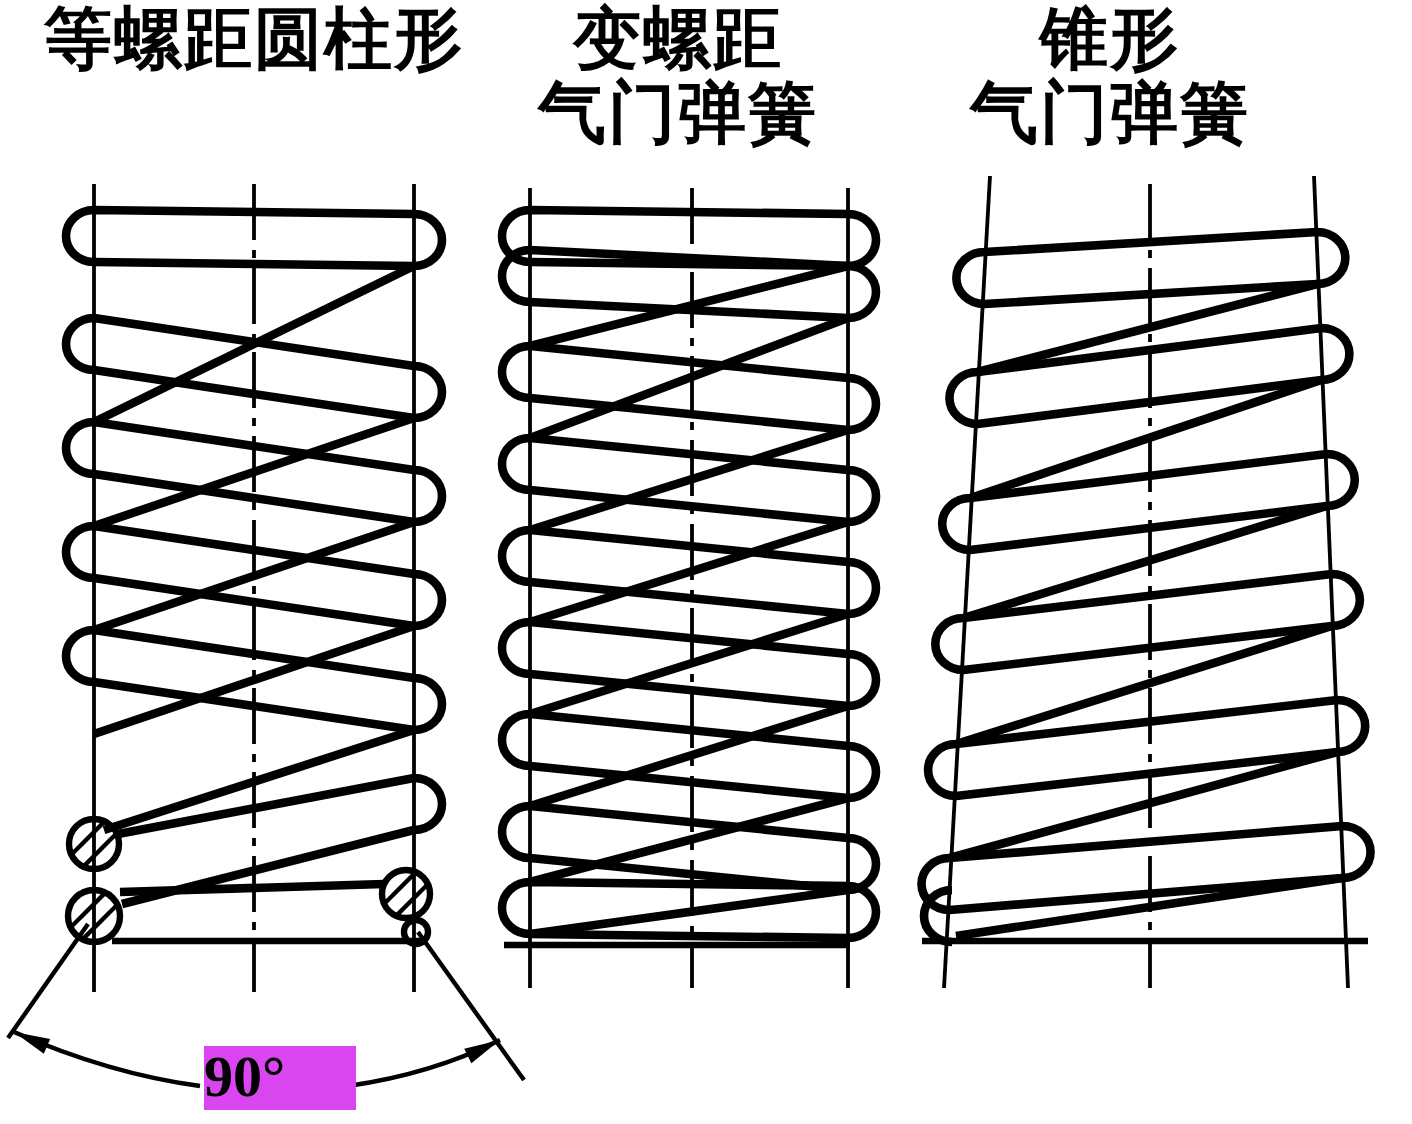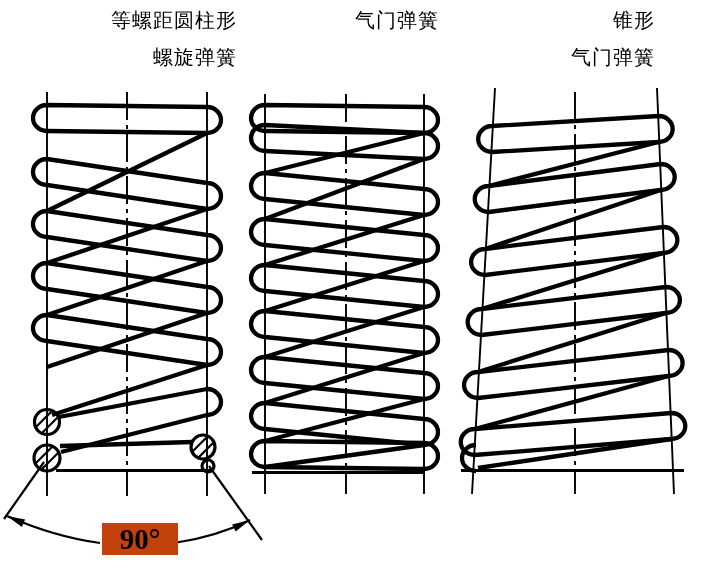--- a/index.html
+++ b/index.html
@@ -1,42 +1,42 @@
 <!DOCTYPE html>
 <html><head>
 <meta charset="utf-8">
 <style>
   html,body{margin:0;padding:0;background:#fff;}
   .page{position:relative;width:706px;height:562px;background:#fff;overflow:hidden;
         font-family:"Liberation Serif","DejaVu Serif",serif;}
-  .label{position:absolute;top:2px;text-align:right;color:#000;
-         font-weight:400;font-size:20px;line-height:37px;letter-spacing:1px;}
+  .label{position:absolute;top:2px;text-align:center;color:#000;
+         font-weight:700;font-size:34px;line-height:37px;letter-spacing:1px;}
   #art{position:absolute;left:0;top:0;}
-  .deg{position:absolute;text-align:center;color:#000;font-weight:700;font-size:29px;
-       background:#c2410c;line-height:32px;}
+  .deg{position:absolute;color:#000;font-weight:700;font-size:29px;
+       background:#d946ef;line-height:32px;}
   .w{fill:none;stroke:#000;stroke-width:4.3;stroke-linejoin:round;}
   .r{stroke:#000;stroke-width:1.9;fill:none;}
   .rc{stroke:#000;stroke-width:1.9;fill:none;stroke-dasharray:28 5 4 5;}
   .g{stroke:#000;stroke-width:3.2;fill:none;}
   .xs{fill:none;stroke:#000;stroke-width:3.2;}
   .h{stroke:#000;stroke-width:2.2;}
   .a{fill:none;stroke:#000;stroke-width:2.2;}
   .ah{fill:#000;stroke:none;}
 </style>
 </head>
 <body>
 
 <div class="page">
 
   <div class="label" style="left:17px;width:220px;">
     <div>等螺距圆柱形</div>
-    <div>螺旋弹簧</div>
   </div>
 
   <div class="label" style="left:239px;width:200px;">
+    <div>变螺距</div>
     <div>气门弹簧</div>
   </div>
 
   <div class="label" style="left:455px;width:200px;">
     <div>锥形</div>
     <div>气门弹簧</div>
   </div>
 
   <svg id="art" width="706" height="562" viewBox="0 0 706 562">
       <line class="r" x1="47" y1="92" x2="47" y2="496"></line>

